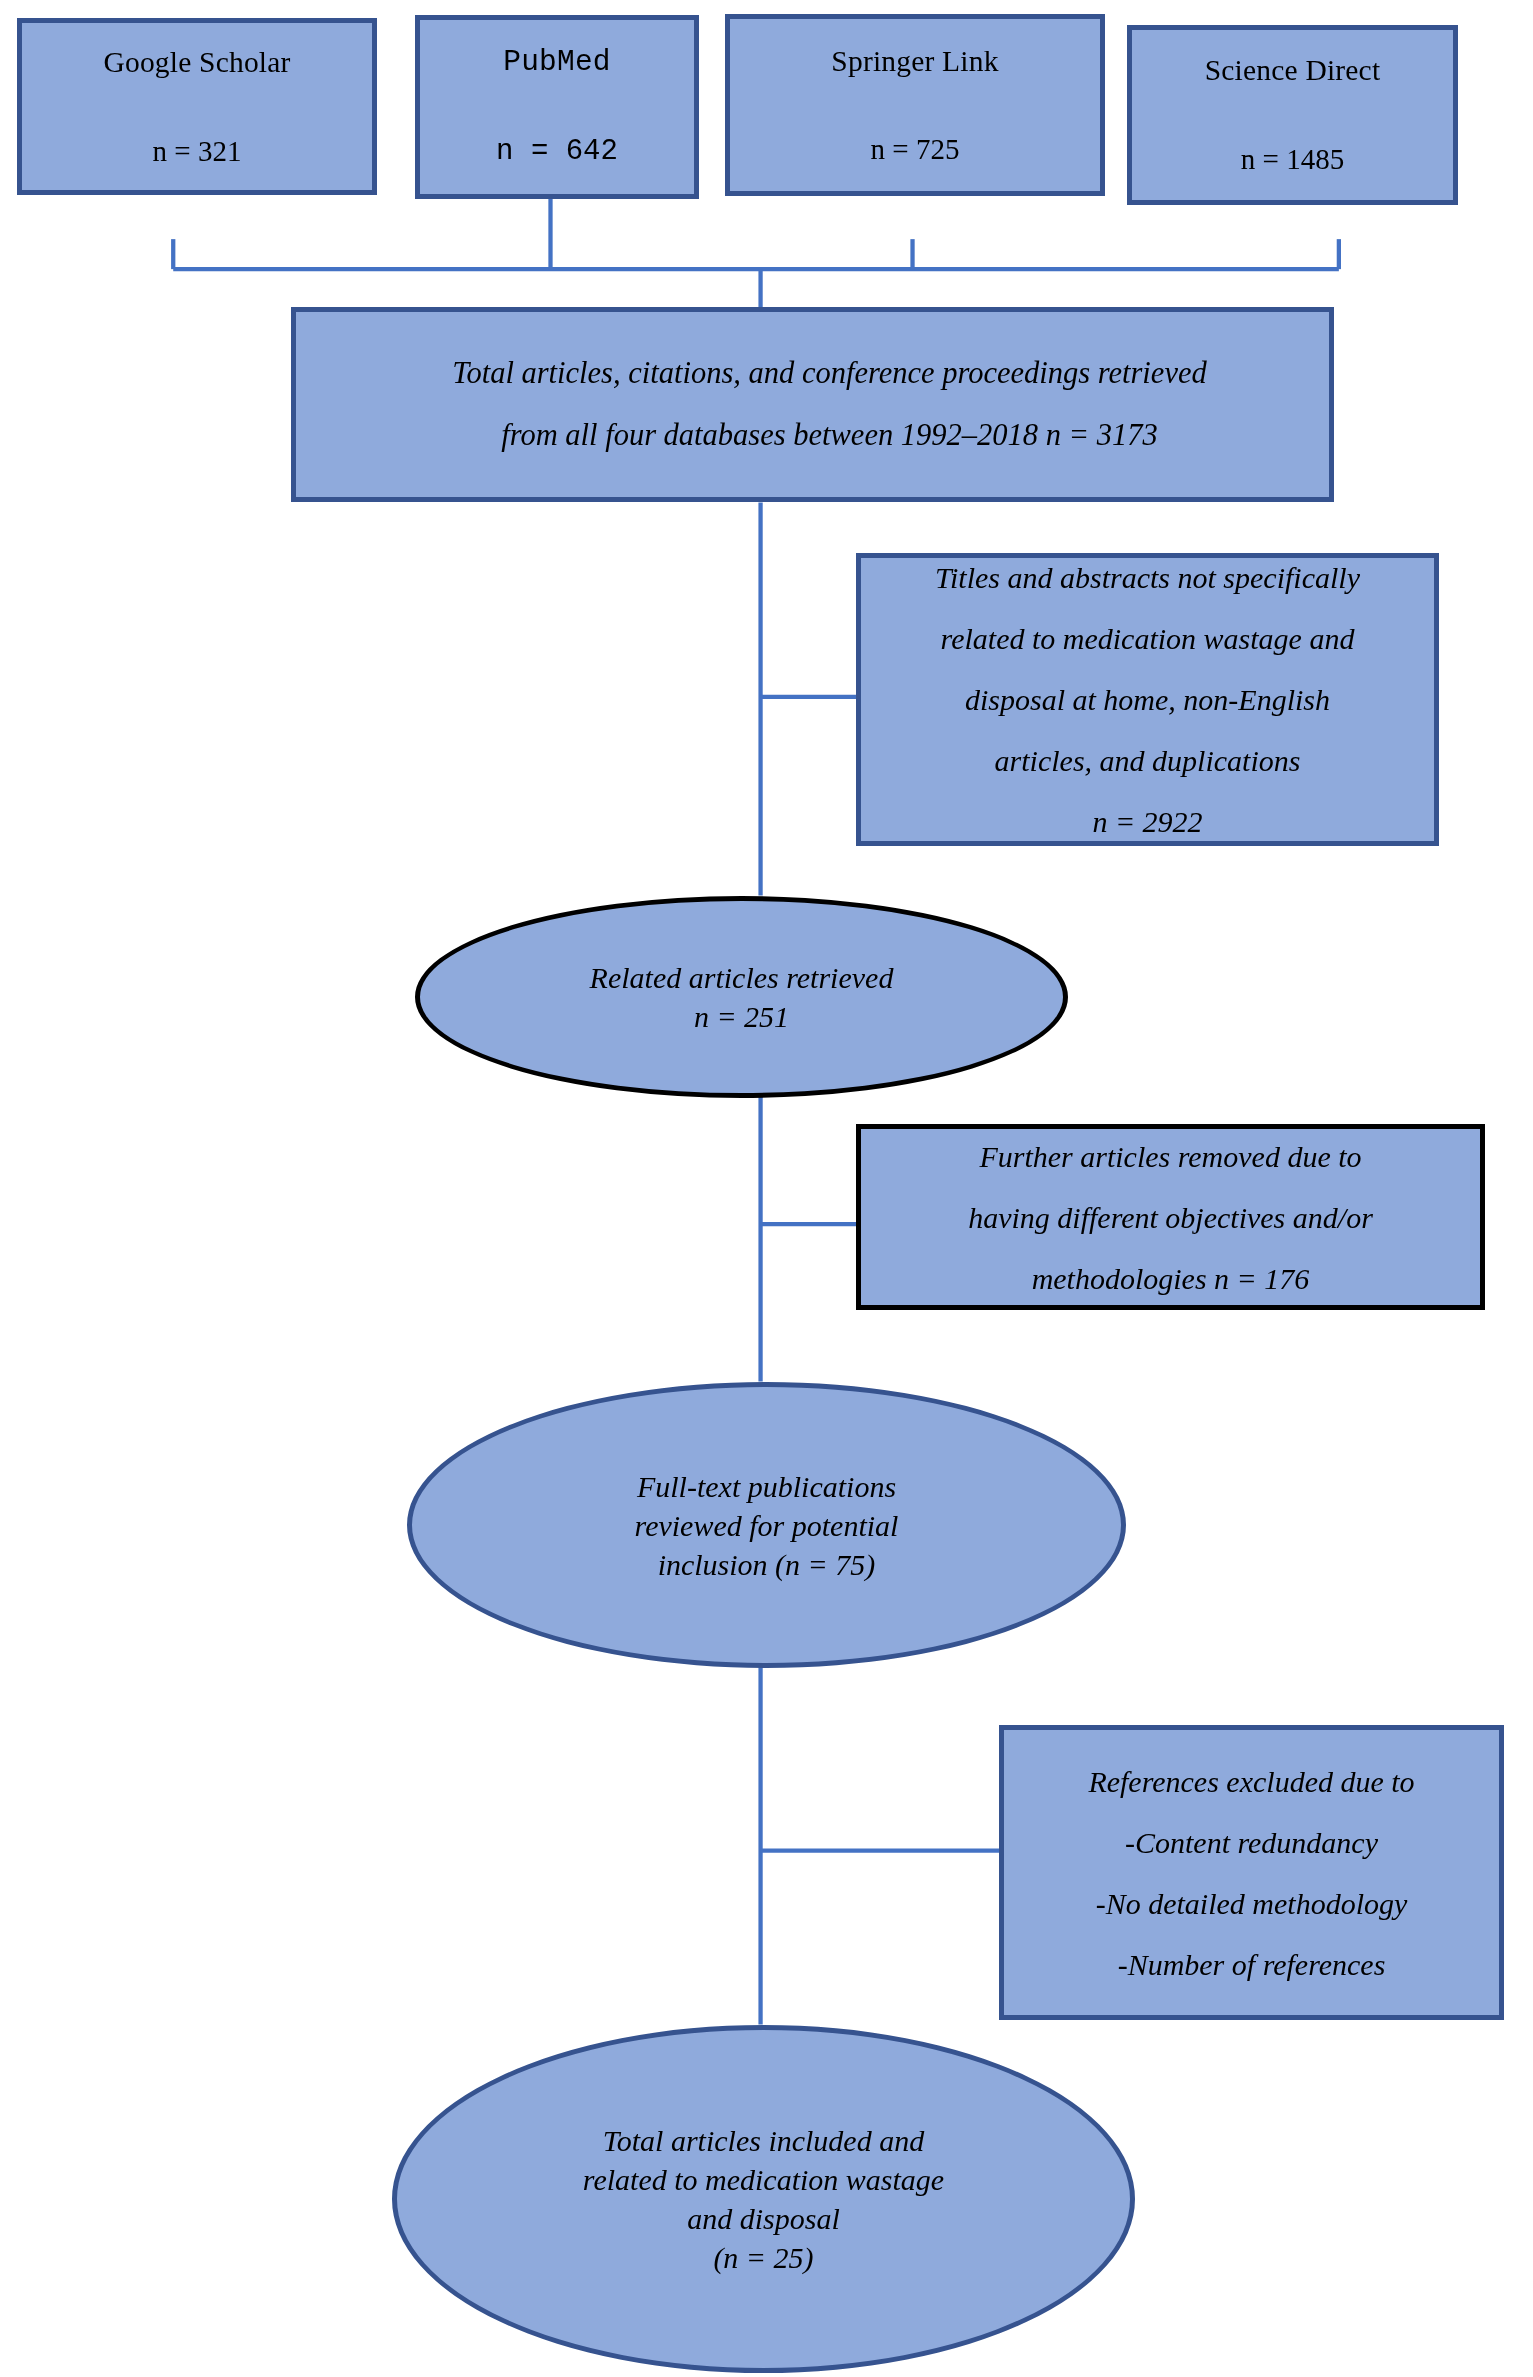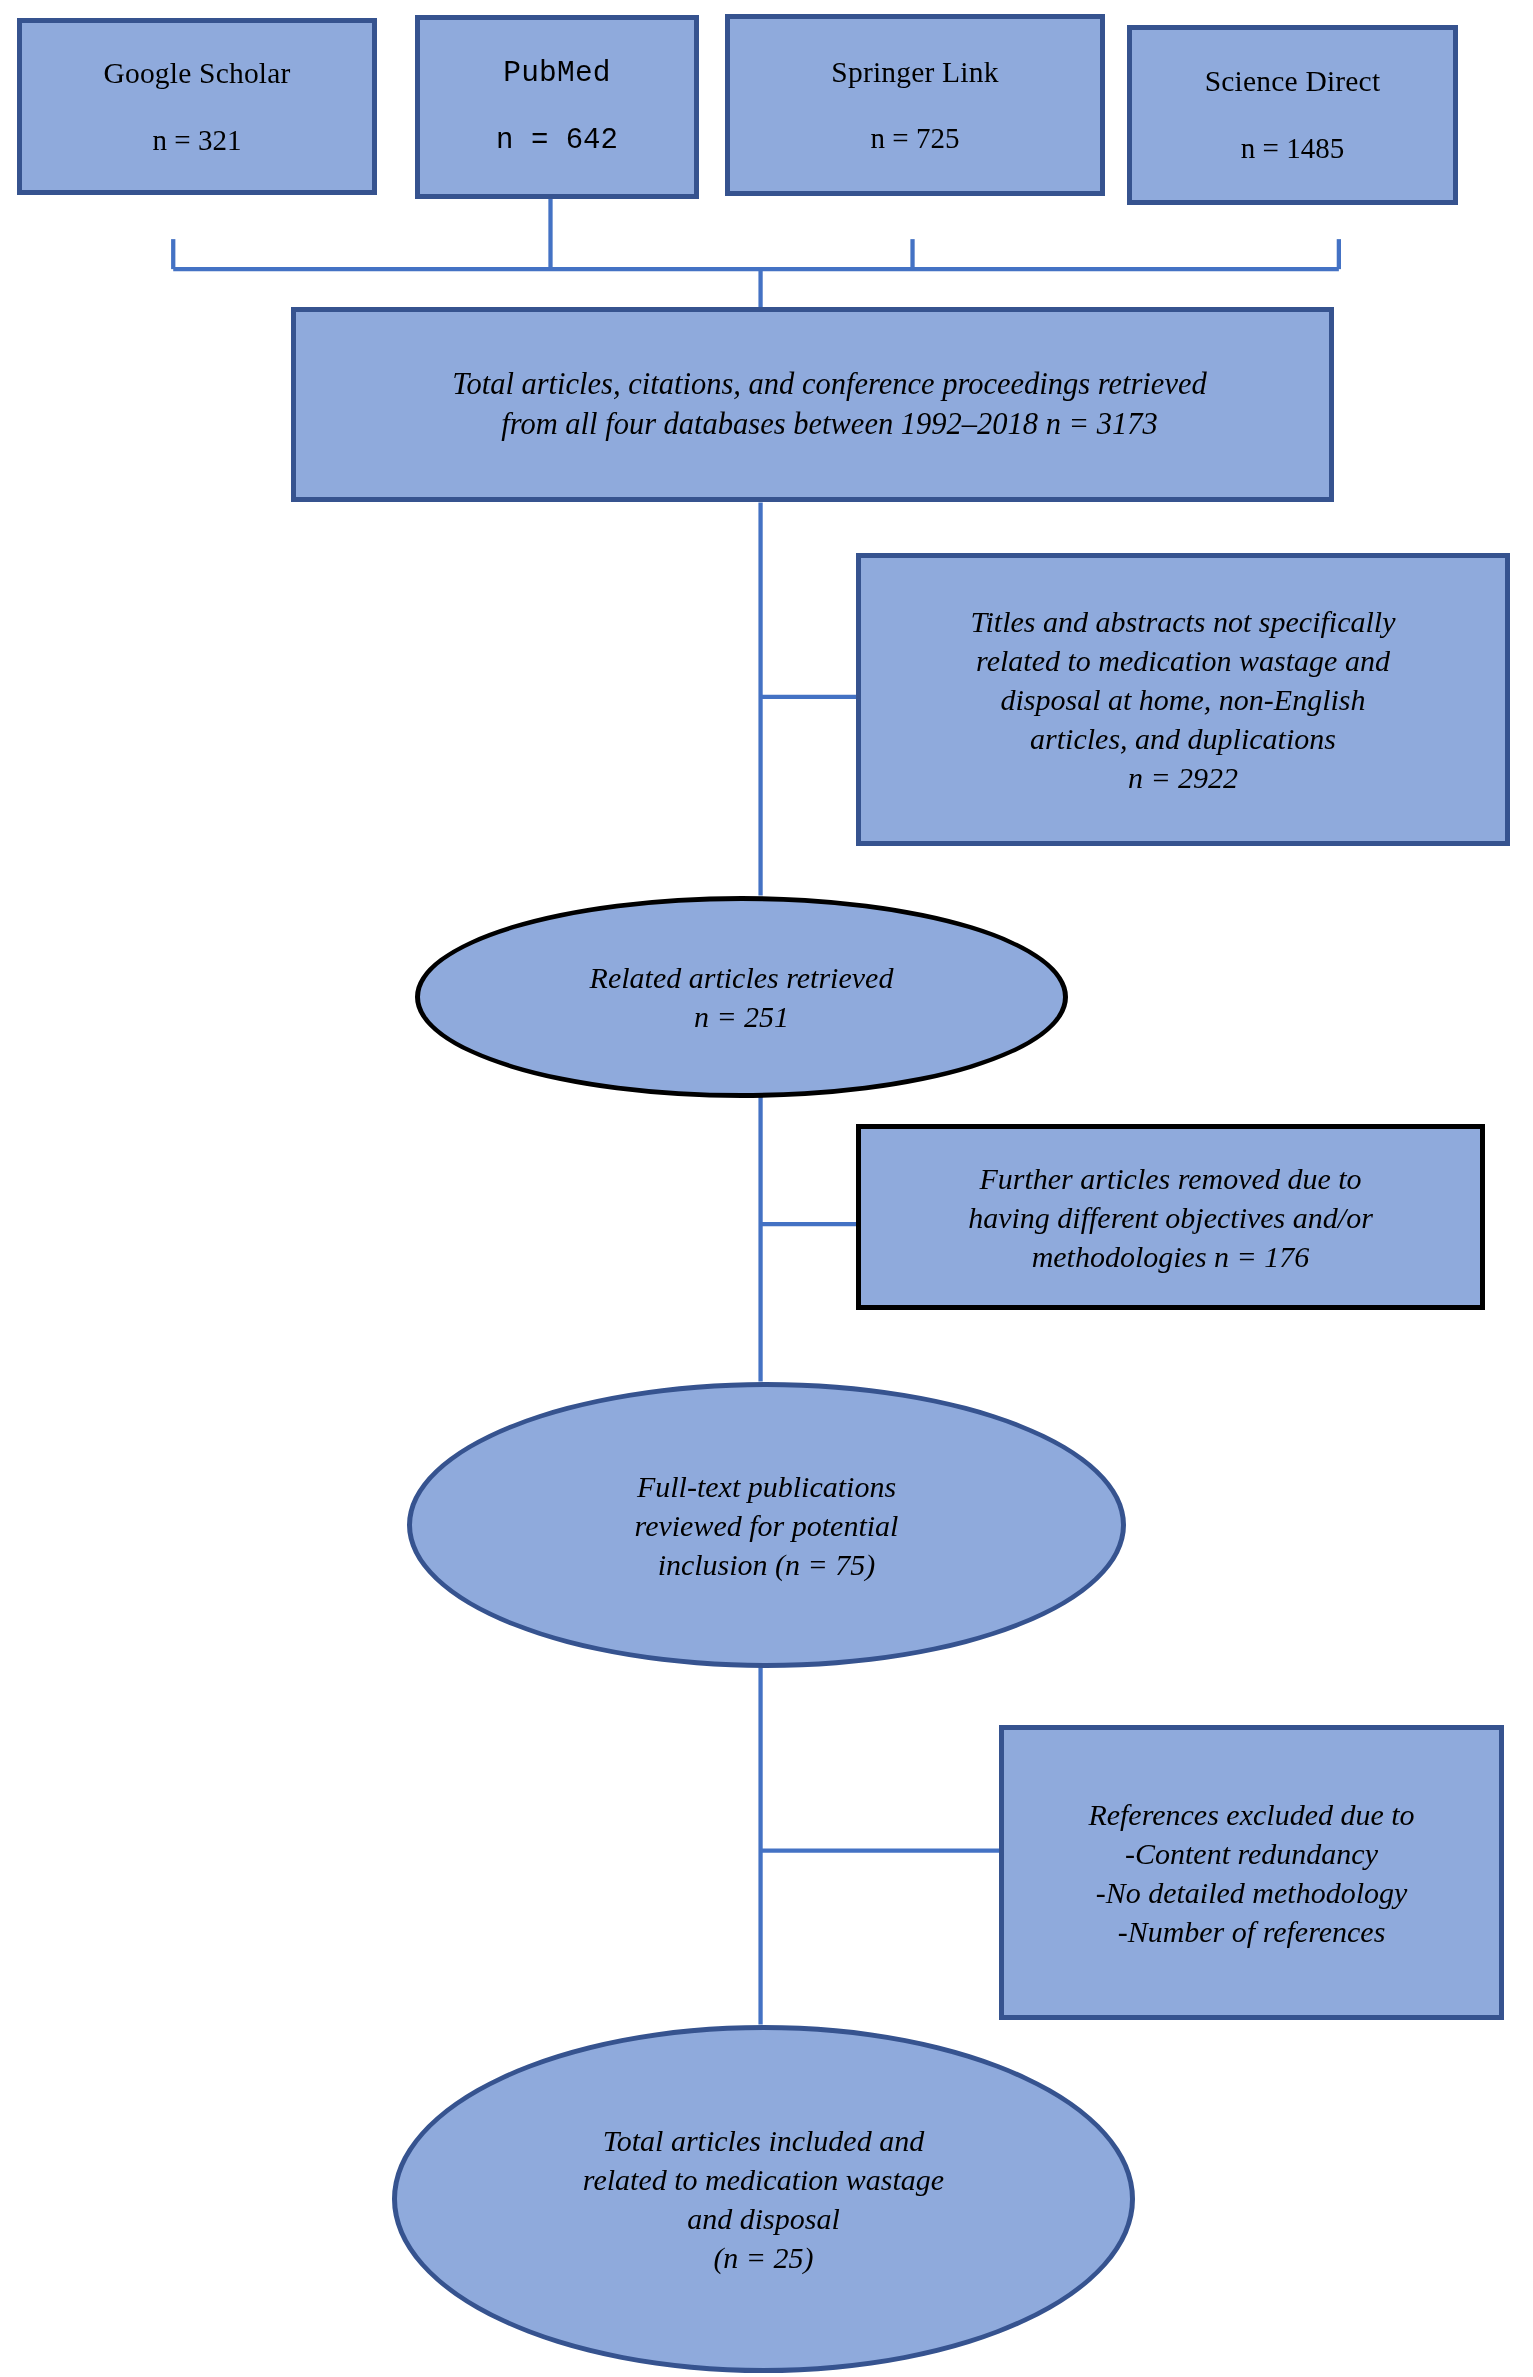--- a/index.html
+++ b/index.html
@@ -29,20 +29,21 @@
     display: flex;
     flex-direction: column;
     align-items: center;
     justify-content: center;
     text-align: center;
     color: #000000;
     background: #8FAADC;
   }
   .rect {
     border: 5.2px solid #36538F;
+    gap: 22px;
   }
   .rect.black-border {
     border-color: #000000;
   }
   .ellipse {
     border: 5.2px solid #36538F;
     border-radius: 50%;
   }
   .ellipse.black-border {
     border-color: #000000;
@@ -119,21 +120,21 @@
   <div class="node rect" style="left:1127px; top:25px; width:331px; height:180px;">
     <span class="line src-title">Science Direct</span>
     <span class="line src-count">n = 1485</span>
   </div>
 
   <div class="node rect" style="left:291px; top:307px; width:1043px; height:195px;">
     <span class="line ital big-box-text">Total articles, citations, and conference proceedings retrieved</span>
     <span class="line ital big-box-text">from all four databases between 1992–2018 n = 3173</span>
   </div>
 
-  <div class="node rect" style="left:856px; top:553px; width:654px; height:293px;">
+  <div class="node rect" style="left:856px; top:553px; width:583px; height:293px;">
     <span class="line ital">Titles and abstracts not specifically</span>
     <span class="line ital">related to medication wastage and</span>
     <span class="line ital">disposal at home, non-English</span>
     <span class="line ital">articles, and duplications</span>
     <span class="line ital">n = 2922</span>
   </div>
 
   <div class="node ellipse black-border" style="left:415px; top:896px; width:653px; height:202px;">
     <span class="line ital">Related articles retrieved</span>
     <span class="line ital">n = 251</span>

